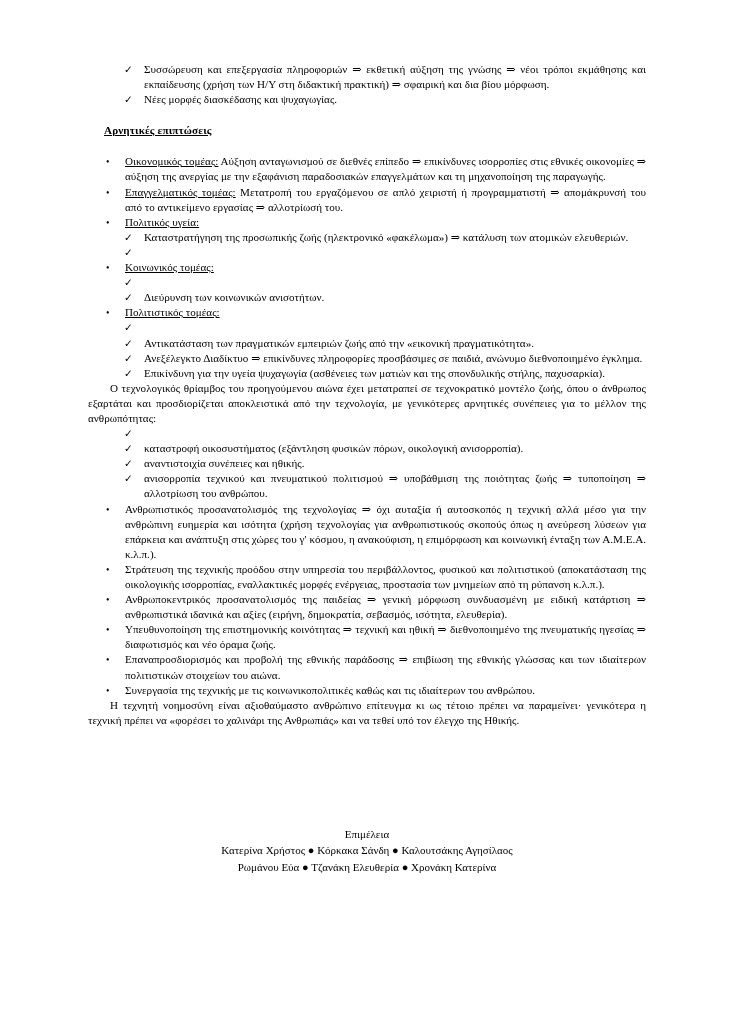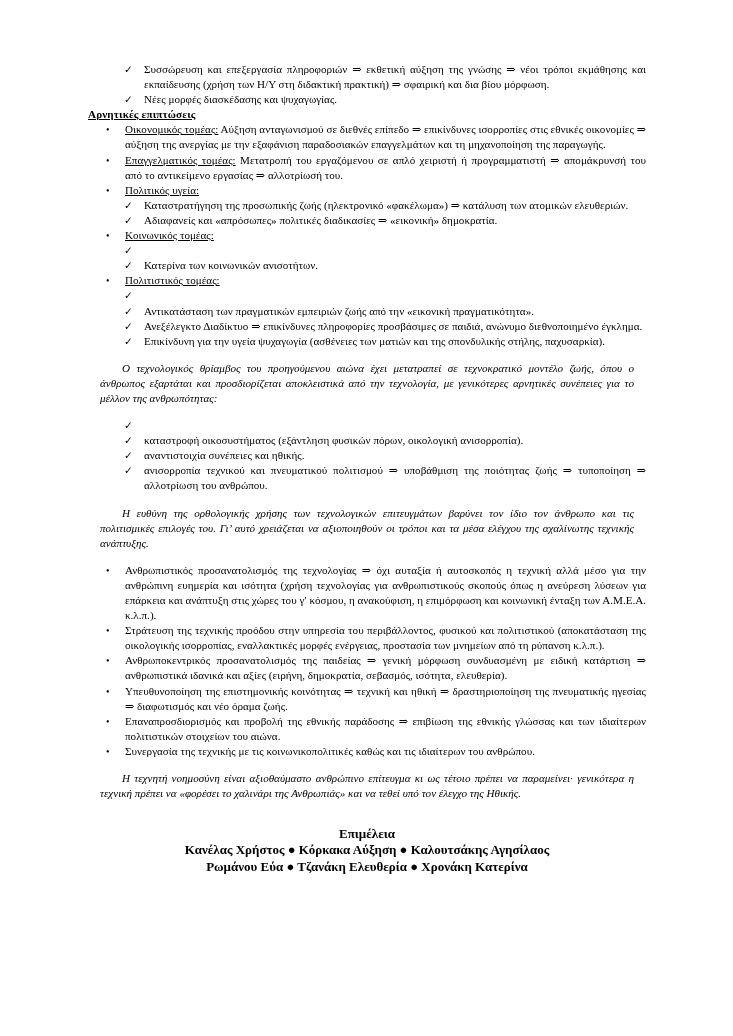--- a/index.html
+++ b/index.html
@@ -27,29 +27,28 @@
     width: 558px;
     font-size: 11.1px;
     line-height: 15.1px;
     color: #000000;
     text-align: justify;
     -webkit-font-smoothing: antialiased;
   }
 
   
   .para {
-    margin: 12px;
+    margin: 0;
     text-indent: 22px;
     text-align: justify;
-    font-style: italic;
   }
 
   
   .heading {
-    margin: 0;
+    margin: 16px;
     font-weight: bold;
     text-decoration: underline;
     text-align: left;
     letter-spacing: 0.15px;
   }
 
   
   .row {
     display: flex;
     align-items: flex-start;
@@ -92,22 +91,22 @@
 
   .u { text-decoration: underline; }
 
   
   .footer {
     position: absolute;
     left: 88px;
     top: 826px;
     width: 558px;
     text-align: center;
-    font-weight: bold;
-    font-size: 13px;
+    font-weight: normal;
+    font-size: 11px;
     line-height: 16.4px;
     color: #000;
   }
   .footer .line { margin: 0; }
 </style>
 </head>
 <body>
 
 <div class="page">
 
@@ -132,32 +131,31 @@
       <div class="row lvl-bullet">
         <span class="marker">•</span>
         <span class="body"><span class="u">Πολιτικός υγεία:</span><span></span></span>
       </div>
       <div class="row lvl-check">
         <span class="marker">✓</span>
         <span class="body">Καταστρατήγηση της προσωπικής ζωής (ηλεκτρονικό «φακέλωμα») ⇒ κατάλυση των ατομικών ελευθεριών.</span>
       </div>
       <div class="row lvl-check">
         <span class="marker">✓</span>
-        <span class="body">Αδιαφανείς και «απρόσωπες» πολιτικές διαδικασίες ⇒ «εικονική» δημοκρατία.</span>
       </div>
       <div class="row lvl-bullet">
         <span class="marker">•</span>
         <span class="body"><span class="u">Κοινωνικός τομέας:</span><span></span></span>
       </div>
       <div class="row lvl-check">
         <span class="marker">✓</span>
       </div>
       <div class="row lvl-check">
         <span class="marker">✓</span>
-        <span class="body">Κατερίνα των κοινωνικών ανισοτήτων.</span>
+        <span class="body">Διεύρυνση των κοινωνικών ανισοτήτων.</span>
       </div>
       <div class="row lvl-bullet">
         <span class="marker">•</span>
         <span class="body"><span class="u">Πολιτιστικός τομέας:</span><span></span></span>
       </div>
       <div class="row lvl-check">
         <span class="marker">✓</span>
       </div>
       <div class="row lvl-check">
         <span class="marker">✓</span>
@@ -180,47 +178,46 @@
         <span class="body">καταστροφή οικοσυστήματος (εξάντληση φυσικών πόρων, οικολογική ανισορροπία).</span>
       </div>
       <div class="row lvl-check-flat">
         <span class="marker">✓</span>
         <span class="body">αναντιστοιχία συνέπειες και ηθικής.</span>
       </div>
       <div class="row lvl-check-flat">
         <span class="marker">✓</span>
         <span class="body">ανισορροπία τεχνικού και πνευματικού πολιτισμού ⇒ υποβάθμιση της ποιότητας ζωής ⇒ τυποποίηση ⇒ αλλοτρίωση του ανθρώπου.</span>
       </div>
-      <p class="para">Η ευθύνη της ορθολογικής χρήσης των τεχνολογικών επιτευγμάτων βαρύνει τον ίδιο τον άνθρωπο και τις πολιτισμικές επιλογές του. Γι’ αυτό χρειάζεται να αξιοποιηθούν οι τρόποι και τα μέσα ελέγχου της αχαλίνωτης τεχνικής ανάπτυξης.</p>
       <div class="row lvl-bullet">
         <span class="marker">•</span>
         <span class="body">Ανθρωπιστικός προσανατολισμός της τεχνολογίας ⇒ όχι αυταξία ή αυτοσκοπός η τεχνική αλλά μέσο για την ανθρώπινη ευημερία και ισότητα (χρήση τεχνολογίας για ανθρωπιστικούς σκοπούς όπως η ανεύρεση λύσεων για επάρκεια και ανάπτυξη στις χώρες του γ′ κόσμου, η ανακούφιση, η επιμόρφωση και κοινωνική ένταξη των Α.Μ.Ε.Α. κ.λ.π.).</span>
       </div>
       <div class="row lvl-bullet">
         <span class="marker">•</span>
         <span class="body">Στράτευση της τεχνικής προόδου στην υπηρεσία του περιβάλλοντος, φυσικού και πολιτιστικού (αποκατάσταση της οικολογικής ισορροπίας, εναλλακτικές μορφές ενέργειας, προστασία των μνημείων από τη ρύπανση κ.λ.π.).</span>
       </div>
       <div class="row lvl-bullet">
         <span class="marker">•</span>
         <span class="body">Ανθρωποκεντρικός προσανατολισμός της παιδείας ⇒ γενική μόρφωση συνδυασμένη με ειδική κατάρτιση ⇒ ανθρωπιστικά ιδανικά και αξίες (ειρήνη, δημοκρατία, σεβασμός, ισότητα, ελευθερία).</span>
       </div>
       <div class="row lvl-bullet">
         <span class="marker">•</span>
-        <span class="body">Υπευθυνοποίηση της επιστημονικής κοινότητας ⇒ τεχνική και ηθική ⇒ δραστηριοποίηση της πνευματικής ηγεσίας ⇒ διαφωτισμός και νέο όραμα ζωής.</span>
+        <span class="body">Υπευθυνοποίηση της επιστημονικής κοινότητας ⇒ τεχνική και ηθική ⇒ διεθνοποιημένο της πνευματικής ηγεσίας ⇒ διαφωτισμός και νέο όραμα ζωής.</span>
       </div>
       <div class="row lvl-bullet">
         <span class="marker">•</span>
         <span class="body">Επαναπροσδιορισμός και προβολή της εθνικής παράδοσης ⇒ επιβίωση της εθνικής γλώσσας και των ιδιαίτερων πολιτιστικών στοιχείων του αιώνα.</span>
       </div>
       <div class="row lvl-bullet">
         <span class="marker">•</span>
         <span class="body">Συνεργασία της τεχνικής με τις κοινωνικοπολιτικές καθώς και τις ιδιαίτερων του ανθρώπου.</span>
       </div>
       <p class="para">Η τεχνητή νοημοσύνη είναι αξιοθαύμαστο ανθρώπινο επίτευγμα κι ως τέτοιο πρέπει να παραμείνει· γενικότερα η τεχνική πρέπει να «φορέσει το χαλινάρι της Ανθρωπιάς» και να τεθεί υπό τον έλεγχο της Ηθικής.</p>
     </div>
 
   <div class="footer">
     <p class="line">Επιμέλεια</p>
-    <p class="line">Κανέλας Χρήστος ● Κόρκακα Αύξηση ● Καλουτσάκης Αγησίλαος</p>
+    <p class="line">Κατερίνα Χρήστος ● Κόρκακα Σάνδη ● Καλουτσάκης Αγησίλαος</p>
     <p class="line">Ρωμάνου Εύα ● Τζανάκη Ελευθερία ● Χρονάκη Κατερίνα</p>
   </div>
 
 </div>
 
 </body></html>

